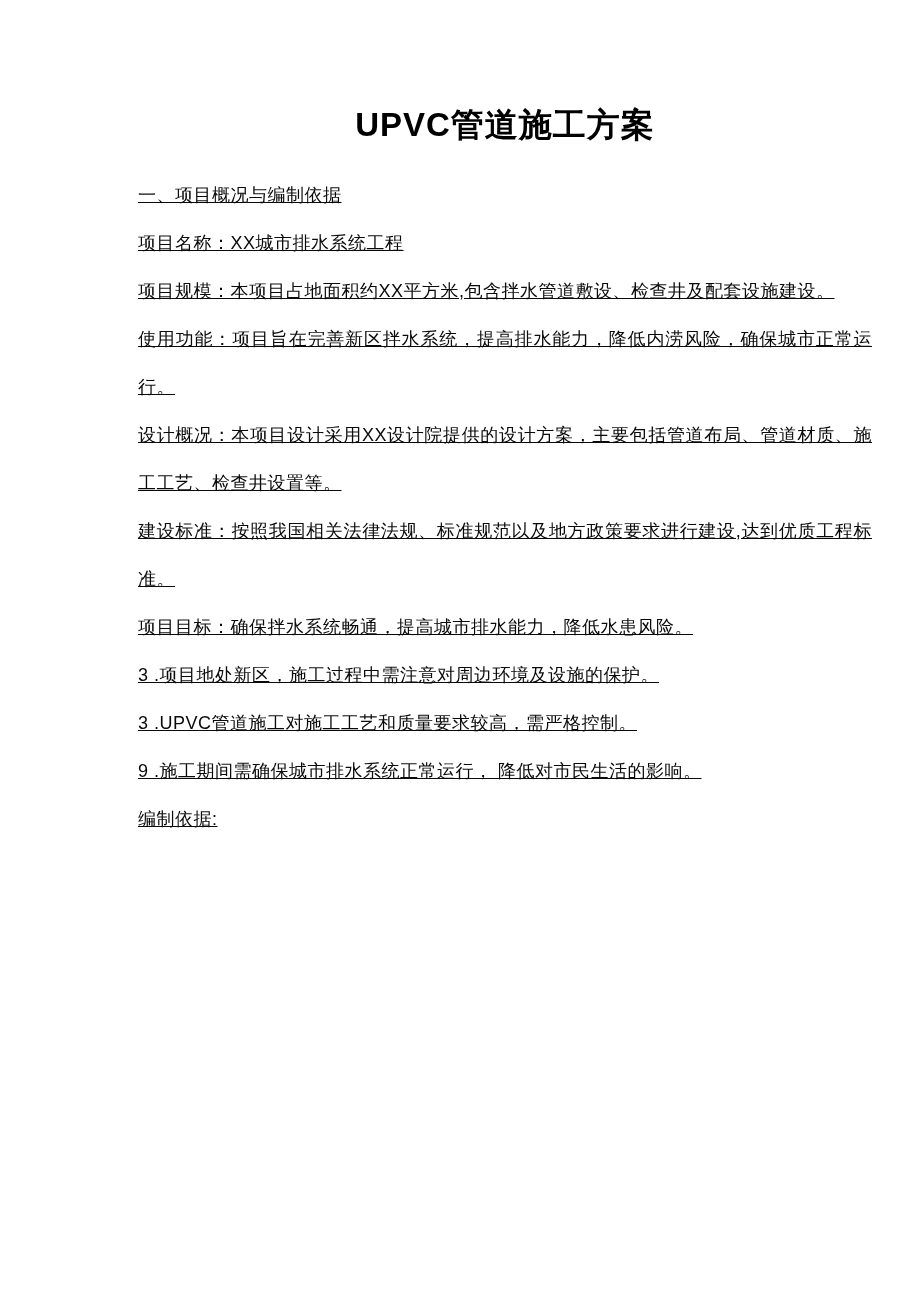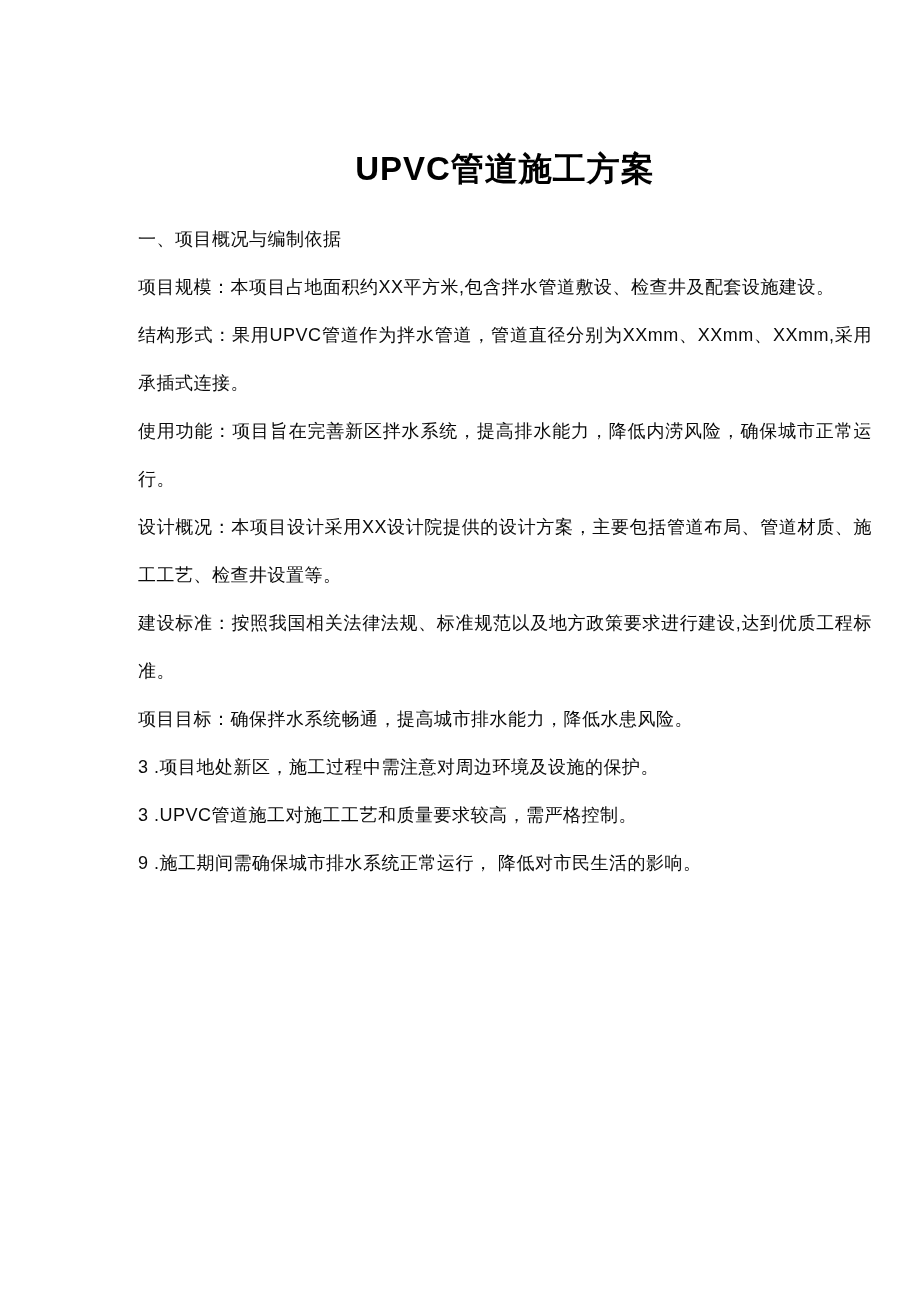--- a/index.html
+++ b/index.html
@@ -13,54 +13,55 @@
     height: 1301px;
     background: #ffffff;
     font-family: "Liberation Sans", sans-serif;
     color: #111111;
     overflow: hidden;
     box-sizing: border-box;
   }
   .content {
     box-sizing: border-box;
     padding: 105px 48px 0 138px;
-    margin-top: 44px;
   }
   .doc-title {
     margin: 0 0 26px 0;
     text-align: center;
     font-size: 33px;
     font-weight: 700;
     line-height: 40px;
     letter-spacing: 1px;
     color: #000000;
   }
   .para {
     margin: 0;
     font-size: 18px;
     line-height: 48px;
     text-align: justify;
     letter-spacing: 0.5px;
     color: #0a0a0a;
     word-break: break-all;
+    text-decoration: underline;
   }
 </style>
 </head>
 <body>
 
 <div class="page">
   <div class="content">
 
     <h1 class="doc-title">UPVC管道施工方案</h1>
 
     <p class="para">一、项目概况与编制依据</p>
+    <p class="para">项目名称：XX城市排水系统工程</p>
     <p class="para">项目规模：本项目占地面积约XX平方米,包含拌水管道敷设、检查井及配套设施建设。</p>
-    <p class="para">结构形式：果用UPVC管道作为拌水管道，管道直径分别为XXmm、XXmm、XXmm,采用承插式连接。</p>
     <p class="para">使用功能：项目旨在完善新区拌水系统，提高排水能力，降低内涝风险，确保城市正常运行。</p>
     <p class="para">设计概况：本项目设计采用XX设计院提供的设计方案，主要包括管道布局、管道材质、施工工艺、检查井设置等。</p>
     <p class="para">建设标准：按照我国相关法律法规、标准规范以及地方政策要求进行建设,达到优质工程标准。</p>
     <p class="para">项目目标：确保拌水系统畅通，提高城市排水能力，降低水患风险。</p>
     <p class="para">3 .项目地处新区，施工过程中需注意对周边环境及设施的保护。</p>
     <p class="para">3 .UPVC管道施工对施工工艺和质量要求较高，需严格控制。</p>
     <p class="para">9 .施工期间需确保城市排水系统正常运行， 降低对市民生活的影响。</p>
+    <p class="para">编制依据:</p>
 
   </div>
 </div>
 
 </body></html>

